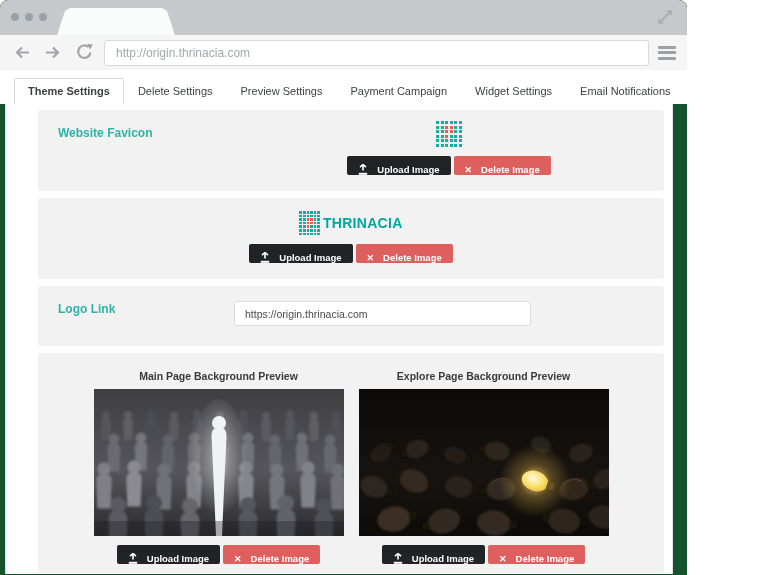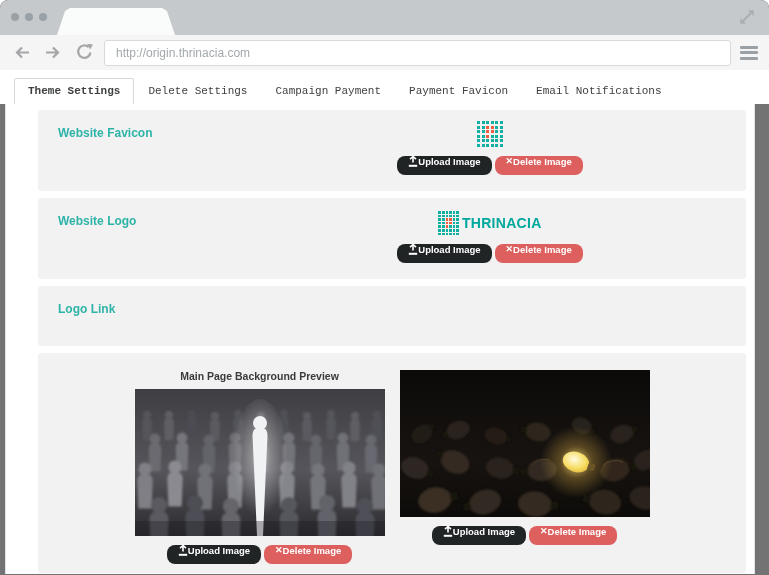--- a/index.html
+++ b/index.html
@@ -1,57 +1,57 @@
 <!DOCTYPE html>
 <html><head>
 <meta charset="utf-8">
 <style>
   * { margin:0; padding:0; box-sizing:border-box; }
   html,body { background:#fff; font-family:"Liberation Sans", sans-serif; }
-  .window { width:769px; height:575px; overflow:hidden; background:#737373; border-radius:8px 8px 0 0; position:relative; }
+  .window { width:687px; height:575px; overflow:hidden; background:#14532d; border-radius:8px 8px 0 0; position:relative; }
 
   
   .titlebar { height:35px; background:#c5c9cc; border-radius:8px 8px 0 0; position:relative; }
   .dots { position:absolute; left:11px; top:13px; display:flex; gap:6px; }
   .dot { width:8px; height:8px; border-radius:50%; background:#9aa1a6; }
   .browser-tab { position:absolute; left:57px; bottom:0; width:118px; height:27px; background:#fafbfb;
     clip-path: polygon(0 100%, 8px 3px, 13px 0, 105px 0, 110px 3px, 118px 100%); }
   .expand { position:absolute; right:13px; top:8px; }
 
   
   .toolbar { height:35px; background:#f5f5f6; display:flex; align-items:center; padding:0 11px; gap:9px; }
   .navbtn { background:none; border:none; width:22px; height:22px; display:flex; align-items:center; justify-content:center; cursor:pointer; padding:0; }
   .url-bar { flex:1; height:26px; background:#fff; border:1px solid #d9d9db; border-radius:3px; padding:0 11px;
     font-size:12px; color:#a3a9ad; font-family:"Liberation Sans", sans-serif; outline:none; }
   .menu-icon { width:18px; display:flex; flex-direction:column; gap:2.5px; cursor:pointer; padding:2px 0; }
   .menu-icon span { height:3px; border-radius:1px; background:#9aa1a6; }
 
   
-  .tabs-row { display:flex; padding:8px 0 0 14px; background:#fff; position:relative; z-index:2; margin-bottom:-1px;font-family:Liberation Mono, monospace; }
+  .tabs-row { display:flex; padding:8px 0 0 14px; background:#fff; position:relative; z-index:2; margin-bottom:-1px; }
   .tab { font-size:11px; color:#3f4041; padding:6px 13px 7px; border:1px solid transparent; border-bottom:none; cursor:pointer; white-space:nowrap; }
   .tab.active { font-weight:bold; background:#fff; border-color:#d8d8da; border-radius:2px 2px 0 0; }
 
   
   .content { margin:0 14px 0 5px; border:1px solid #e3e3e5; border-bottom:none; background:#fff;
     padding:6px 8px 8px 32px; height:471px; }
   .panel { background:#f2f2f3; border-radius:3px; display:flex; margin-bottom:7px; }
   .panel-label { width:196px; min-width:196px; padding:16px 0 0 20px; font-size:12px; font-weight:bold; color:#2eb3a7; }
   .panel-content { flex:1; }
   .center-col { display:flex; flex-direction:column; align-items:center; }
 
   .p-favicon { height:81px; } .p-favicon .panel-content { padding-top:11px; }
   .p-logo { height:81px; } .p-logo .panel-content { padding-top:13px; }
   .p-link { height:60px;justify-content:space-between; } .p-link .panel-content { padding-top:15px; }
   .p-bg { height:220px; } .p-bg .panel-content { padding-top:10px; }
 
   .logo-row { display:flex; align-items:center; gap:3px; justify-content:center; }
   .logo-text { font-size:14px; font-weight:800; color:#00a79d; letter-spacing:0.3px; }
 
   .btn-row { display:flex; gap:3px; justify-content:center; margin-top:9px; }
-  .btn { display:flex; align-items:flex-start; height:19px; padding:0 11px; border:none; border-radius:8px;
+  .btn { display:flex; align-items:flex-end; gap:9px; height:19px; padding:0 11px; border:none; border-radius:2px;
     font-family:"Liberation Sans", sans-serif; font-size:9.5px; font-weight:bold; color:#fff; cursor:pointer; }
   .btn-dark { background:#202425; }
   .btn-red { background:#dd605e; }
   .btn-red .x { font-size:9px; font-weight:bold; }
 
   .link-input { width:297px; height:25px; background:#fff; border:1px solid #dcdcde; border-radius:3px; padding:0 10px;
     font-size:10.5px; color:#4a4a4a; font-family:"Liberation Sans", sans-serif; outline:none; }
 
   .bg-cols { display:flex; gap:15px; justify-content:center;margin-top:7px; }
   .bg-col { width:250px; display:flex; flex-direction:column; align-items:center; }
@@ -98,22 +98,23 @@
     <div class="menu-icon">
       <span></span>
       <span></span>
       <span></span>
     </div>
   </div>
 
   <div class="tabs-row">
     <div class="tab active">Theme Settings</div>
     <div class="tab">Delete Settings</div>
-    <div class="tab">Campaign Payment</div>
-    <div class="tab">Payment Favicon</div>
+    <div class="tab">Preview Settings</div>
+    <div class="tab">Payment Campaign</div>
+    <div class="tab">Widget Settings</div>
     <div class="tab">Email Notifications</div>
   </div>
 
   <div class="content">
 
     <section class="panel p-favicon">
       <div class="panel-label">Website Favicon</div>
       <div class="panel-content center-col">
         <div style="display: grid; grid-template-columns: repeat(6, 3px); gap: 1.5px;">
             <span style="width: 3px; height: 3px; background: rgb(15, 176, 162);"></span>
@@ -163,21 +164,20 @@
           </button>
           <button class="btn btn-red">
             <span class="x">✕</span>
             <span>Delete Image</span>
           </button>
         </div>
       </div>
     </section>
 
     <section class="panel p-logo">
-      <div class="panel-label">Website Logo</div>
       <div class="panel-content center-col">
         <div class="logo-row">
           <div style="display: grid; grid-template-columns: repeat(6, 2.6px); gap: 1px;">
               <span style="width: 2.6px; height: 2.6px; background: rgb(15, 176, 162);"></span>
               <span style="width: 2.6px; height: 2.6px; background: rgb(15, 176, 162);"></span>
               <span style="width: 2.6px; height: 2.6px; background: rgb(15, 176, 162);"></span>
               <span style="width: 2.6px; height: 2.6px; background: rgb(15, 176, 162);"></span>
               <span style="width: 2.6px; height: 2.6px; background: rgb(15, 176, 162);"></span>
               <span style="width: 2.6px; height: 2.6px; background: rgb(15, 176, 162);"></span>
               <span style="width: 2.6px; height: 2.6px; background: rgb(15, 176, 162);"></span>
@@ -230,20 +230,23 @@
           <button class="btn btn-red">
             <span class="x">✕</span>
             <span>Delete Image</span>
           </button>
         </div>
       </div>
     </section>
 
     <section class="panel p-link">
       <div class="panel-label">Logo Link</div>
+      <div class="panel-content">
+        <input class="link-input" value="https://origin.thrinacia.com" style="">
+      </div>
     </section>
 
     <section class="panel p-bg">
       <div class="panel-content">
         <div class="bg-cols">
 
           <div class="bg-col">
             <div class="bg-title">Main Page Background Preview</div>
             <svg class="preview" viewBox="0 0 250 147" preserveAspectRatio="none">
               <defs>
@@ -317,20 +320,21 @@
                 <span>Upload Image</span>
               </button>
               <button class="btn btn-red">
                 <span class="x">✕</span>
                 <span>Delete Image</span>
               </button>
             </div>
           </div>
 
           <div class="bg-col">
+            <div class="bg-title">Explore Page Background Preview</div>
             <svg class="preview" viewBox="0 0 250 147" preserveAspectRatio="none">
               <defs>
                 <linearGradient id="ebg" x1="0" y1="0" x2="0" y2="1">
                   <stop offset="0" stop-color="#0b0a09"></stop>
                     <stop offset="0.6" stop-color="#171310"></stop>
                     <stop offset="1" stop-color="#0d0b09"></stop>
                 </linearGradient>
                 <radialGradient id="eglow">
                   <stop offset="0" stop-color="#ffe98a" stop-opacity="0.9"></stop>
                     <stop offset="0.45" stop-color="#e8b84a" stop-opacity="0.32"></stop>

